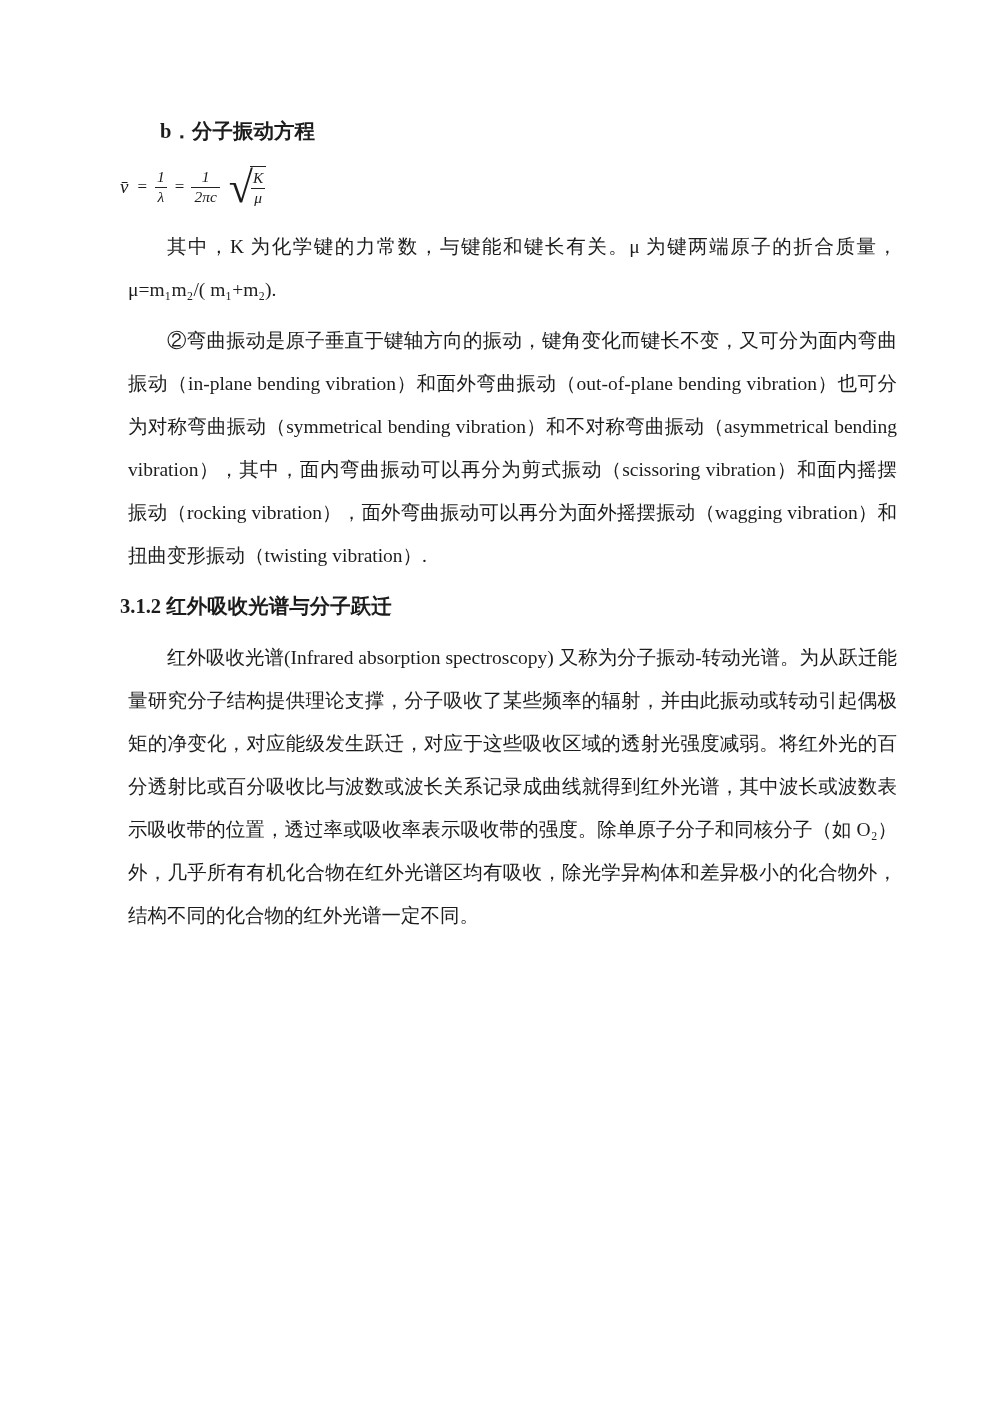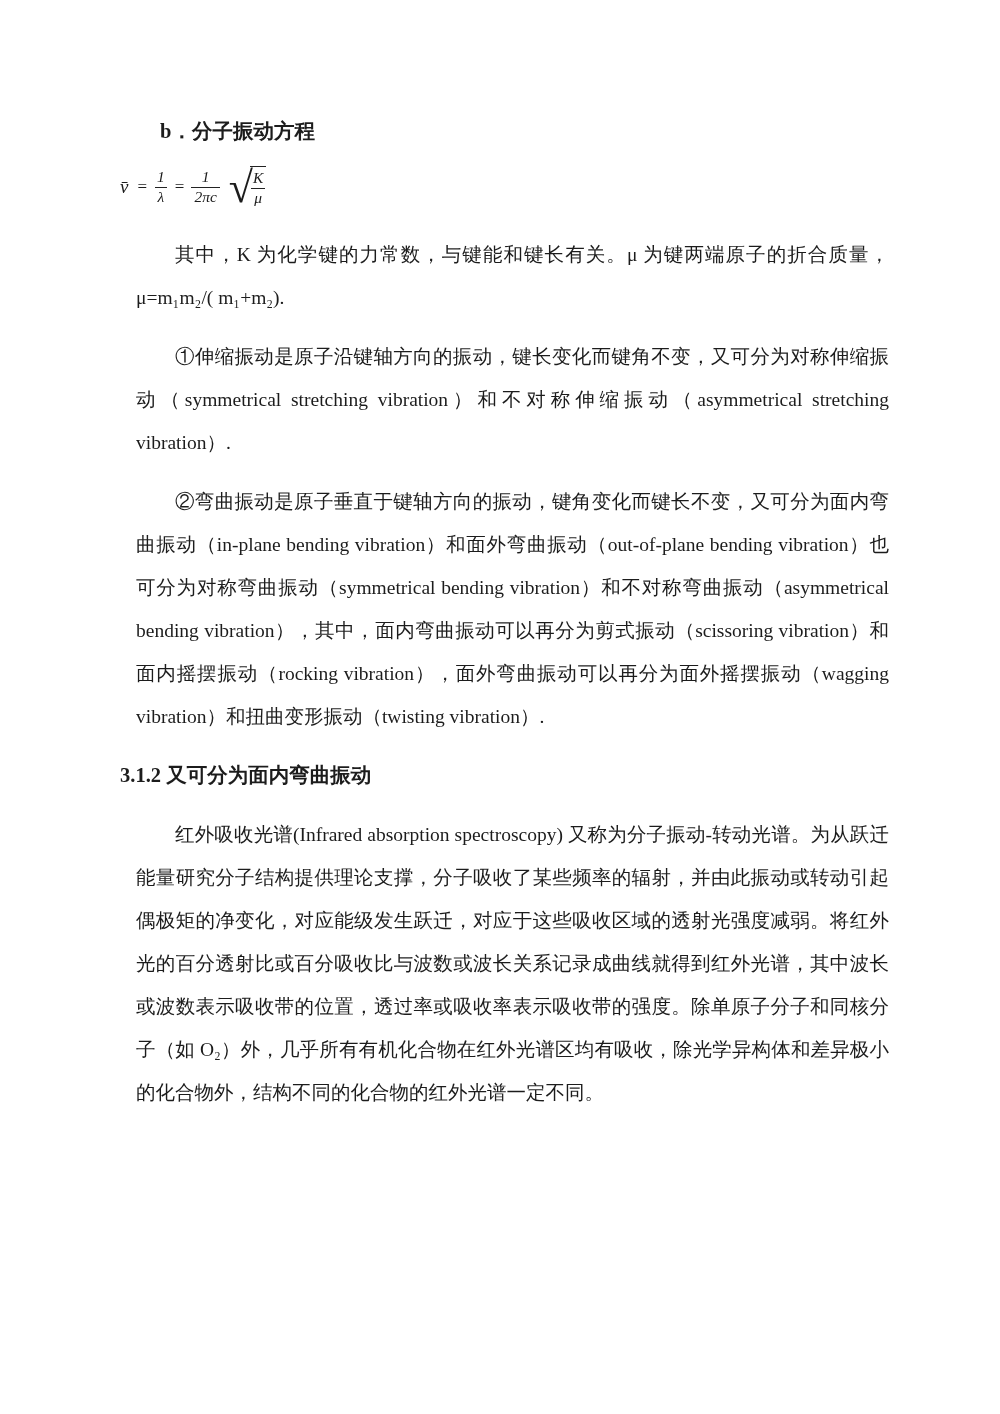--- a/index.html
+++ b/index.html
@@ -27,21 +27,21 @@
     margin: 0;
     font-weight: 700;
     font-size: 20.5px;
     line-height: 43px;
     text-align: left;
   }
   .h-indent {
     padding-left: 40px;
   }
   .para {
-    margin: 16px;
+    margin: 8px;
     text-indent: 2em;
   }
   
   .formula {
     height: 60px;
     margin: 4px 0 0 0;
     display: flex;
     align-items: center;
     gap: 7px;
     font-style: italic;
@@ -117,21 +117,20 @@
         <span class="den">μ</span>
       </span>
     </span>
   </div>
 
   <p class="para">其中，K 为化学键的力常数，与键能和键长有关。μ 为键两端原子的折合质量，μ=m₁m₂/( m₁+m₂).</p>
 
 
 
 
-  <p class="para">①伸缩振动是原子沿键轴方向的振动，键长变化而键角不变，又可分为对称伸缩振动（symmetrical stretching vibration）和不对称伸缩振动（asymmetrical stretching vibration）.</p>
 
   <p class="para">②弯曲振动是原子垂直于键轴方向的振动，键角变化而键长不变，又可分为面内弯曲振动（in-plane bending vibration）和面外弯曲振动（out-of-plane bending vibration）也可分为对称弯曲振动（symmetrical bending vibration）和不对称弯曲振动（asymmetrical bending vibration），其中，面内弯曲振动可以再分为剪式振动（scissoring vibration）和面内摇摆振动（rocking vibration），面外弯曲振动可以再分为面外摇摆振动（wagging vibration）和扭曲变形振动（twisting vibration）.</p>
 
-  <h3 class="heading">3.1.2 又可分为面内弯曲振动</h3>
+  <h3 class="heading">3.1.2 红外吸收光谱与分子跃迁</h3>
 
   <p class="para">红外吸收光谱(Infrared absorption spectroscopy) 又称为分子振动-转动光谱。为从跃迁能量研究分子结构提供理论支撑，分子吸收了某些频率的辐射，并由此振动或转动引起偶极矩的净变化，对应能级发生跃迁，对应于这些吸收区域的透射光强度减弱。将红外光的百分透射比或百分吸收比与波数或波长关系记录成曲线就得到红外光谱，其中波长或波数表示吸收带的位置，透过率或吸收率表示吸收带的强度。除单原子分子和同核分子（如 O₂）外，几乎所有有机化合物在红外光谱区均有吸收，除光学异构体和差异极小的化合物外，结构不同的化合物的红外光谱一定不同。</p>
 
 </div>
 
 </body></html>

